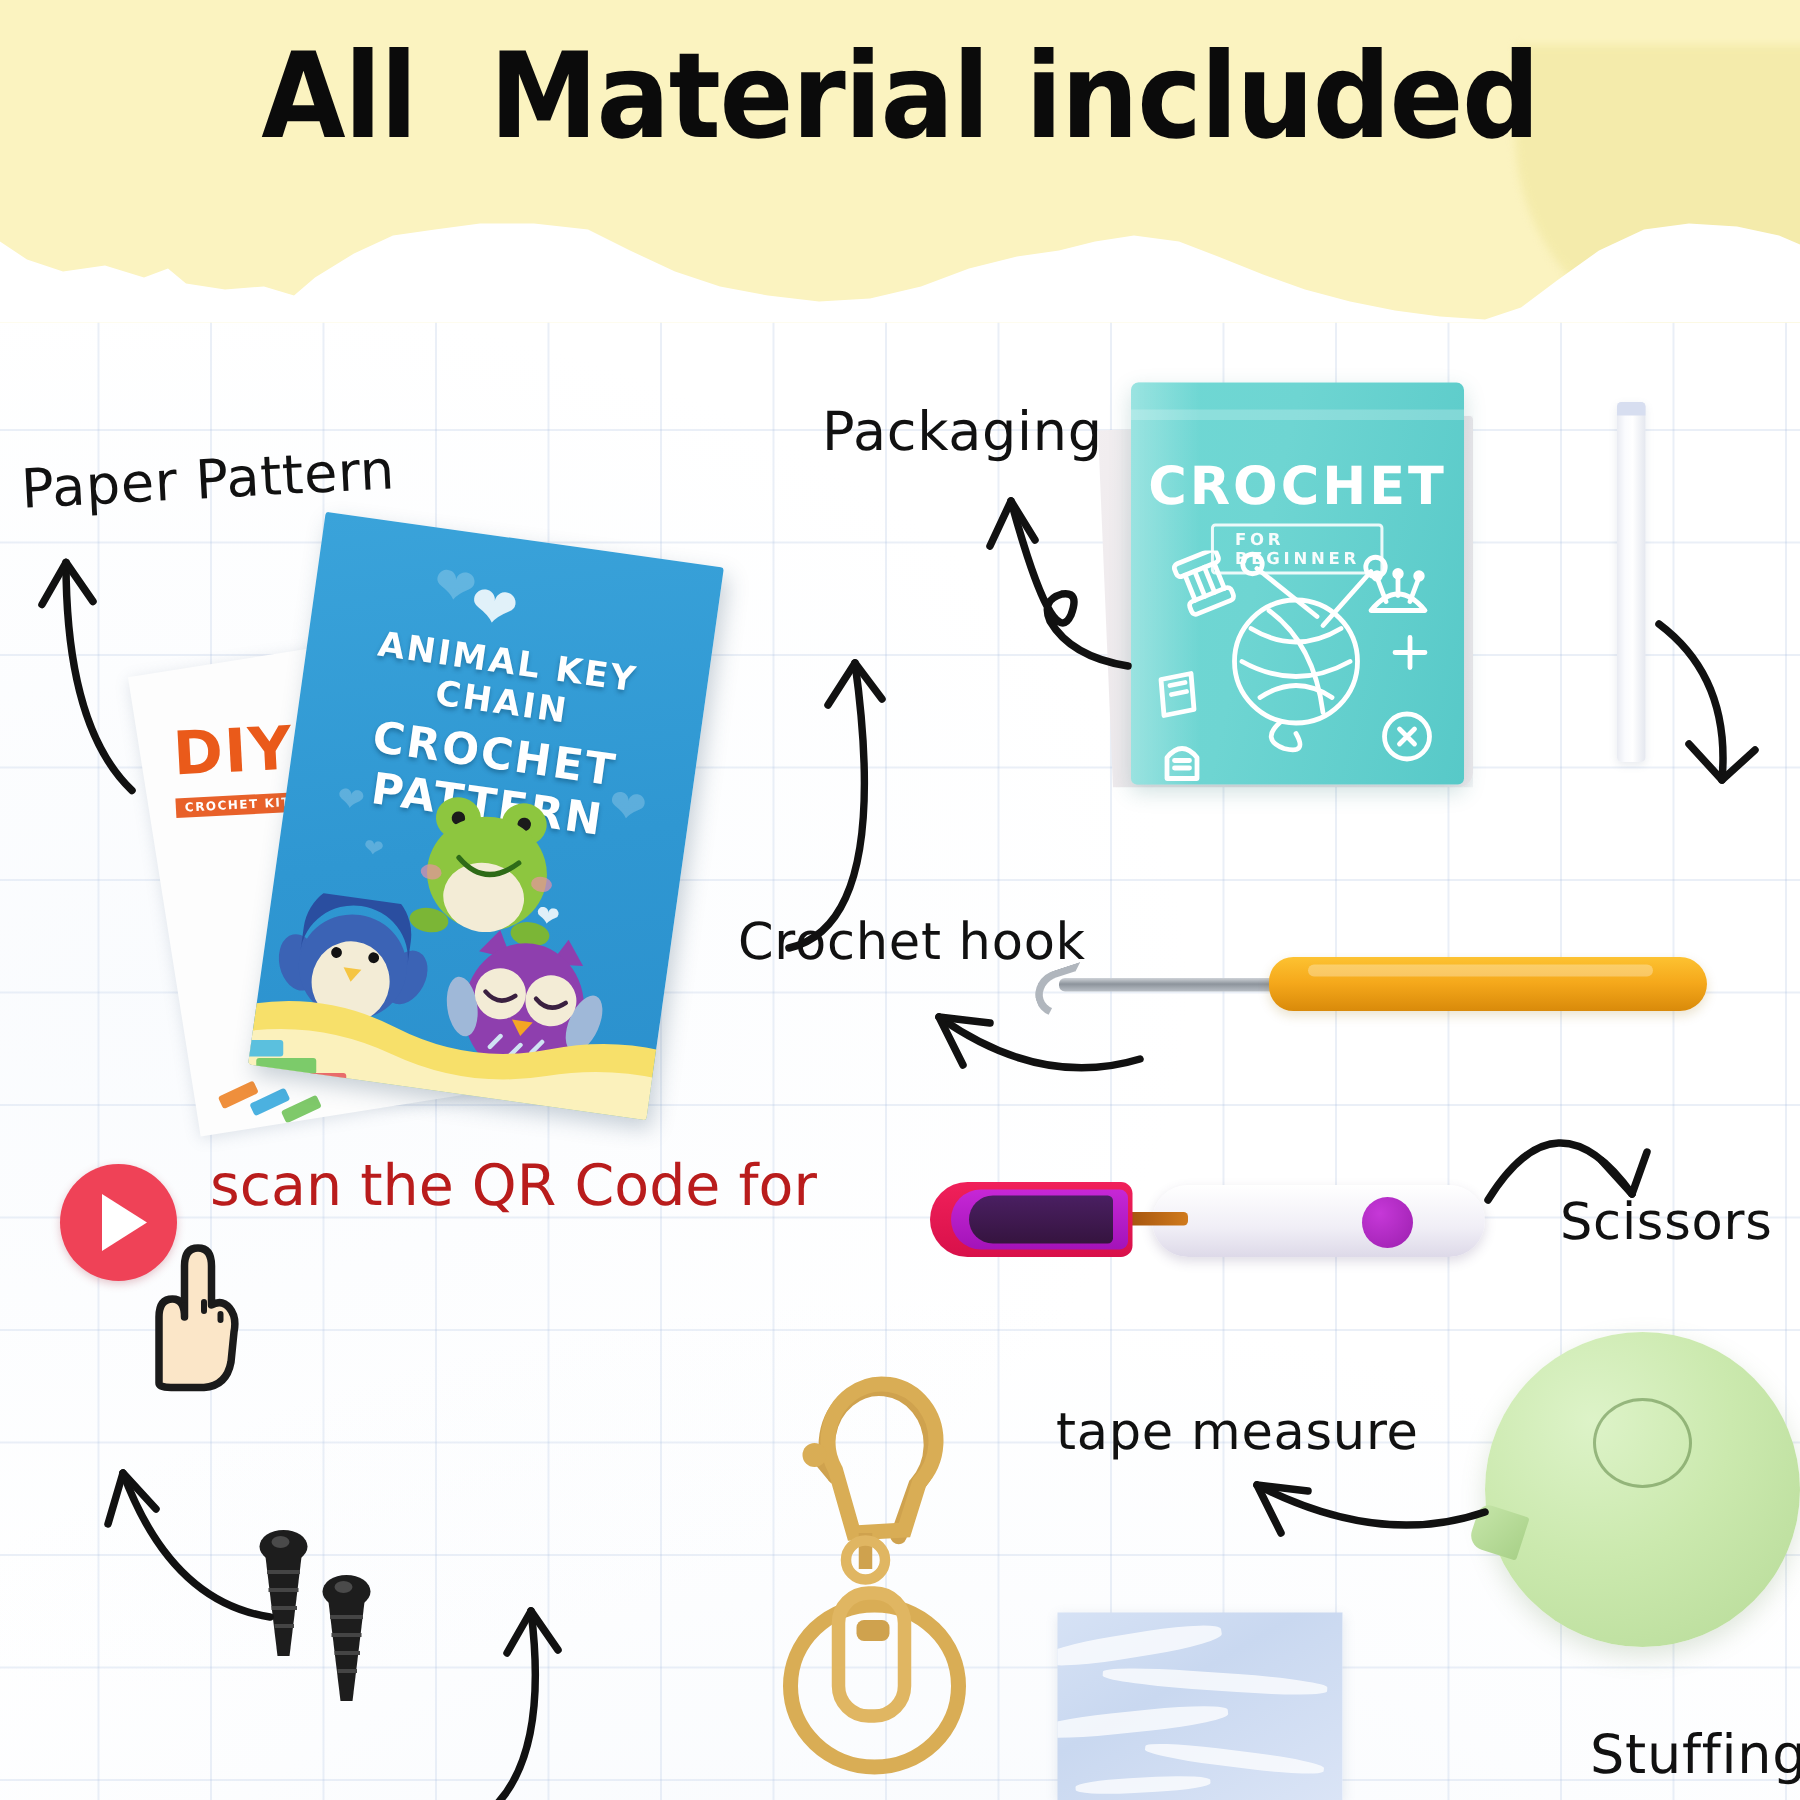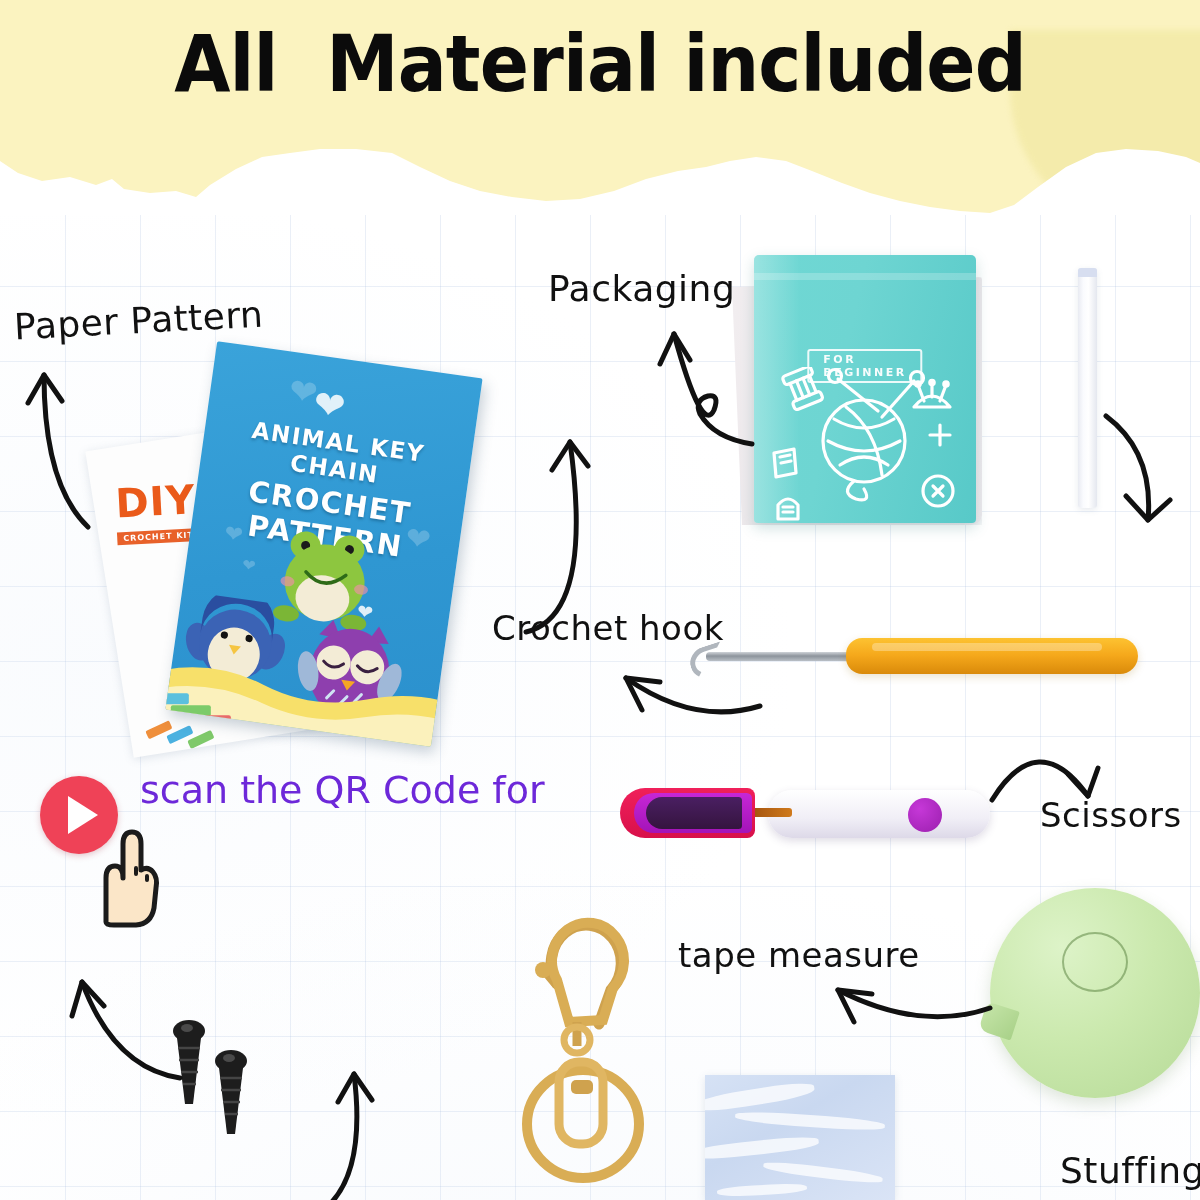--- a/index.html
+++ b/index.html
@@ -244,21 +244,21 @@
   .playbtn{
     position:absolute;left:0;top:6px;width:78px;height:78px;border-radius:50%;
     background:#ef4257;box-shadow:0 2px 6px rgba(160,30,50,.25);
   }
   .playbtn .tri{
     position:absolute;left:28px;top:20px;width:0;height:0;
     border-left:30px solid #ffffff;border-top:19px solid transparent;border-bottom:19px solid transparent;
   }
   .qrtext{
     position:absolute;left:100px;top:-2px;width:430px;
-    font-family:"DejaVu Sans", sans-serif;font-size:38px;line-height:1.18;color:#6d28d9;
+    font-family:"DejaVu Sans", sans-serif;font-size:38px;line-height:1.18;color:#b91c1c;
   }
   .qrtext span{display:block;}
   .handcursor{position:absolute;left:44px;top:56px;}
 </style>
 </head>
 <body>
 
 <div id="stage">
 
   <div class="paper-bg"></div>
@@ -337,20 +337,21 @@
       <rect x="48" y="34" width="40" height="11" rx="2" fill="#7ccb6a"></rect>
       <rect x="68" y="44" width="40" height="11" rx="2" fill="#e86b6b"></rect>
     </svg>
   </div>
 
   <div class="bagwrap">
     <div class="bag-back"></div>
     <div class="bag">
       <div class="sheen"></div>
       <div class="zip"></div>
+      <div class="bag-title">CROCHET</div>
       <div class="bag-sub">FOR BEGINNER</div>
 
       <svg style="position:absolute;left:0;top:112px;" width="222" height="156" viewBox="0 0 222 156">
         <g stroke="#ffffff" stroke-width="3.2" fill="none" stroke-linecap="round" stroke-linejoin="round">
 
           <g transform="translate(28,10) rotate(-22)">
             <rect x="0" y="0" width="30" height="9" rx="3"></rect>
             <rect x="0" y="27" width="30" height="9" rx="3"></rect>
             <path d="M5 9 v18 M12 9 v18 M19 9 v18 M26 9 v18"></path>
           </g>
@@ -465,21 +466,21 @@
     </svg>
     <div class="qrtext">
       <span>scan the QR Code for</span>
     </div>
   </div>
 
   <div class="hand" style="left:14px;top:300px;transform:rotate(-3deg);font-size:36px;">Paper Pattern</div>
   <div class="hand" style="left:548px;top:268px;font-size:36px;">Packaging</div>
   <div class="hand" style="left:492px;top:608px;font-size:34px;">Crochet hook</div>
   <div class="hand" style="left:1040px;top:795px;font-size:34px;">Scissors</div>
-  <div class="hand" style="left:678px;top:935px;font-size:34px;">tape measure</div>
+  <div class="hand" style="left:704px;top:935px;font-size:34px;">tape measure</div>
   <div class="hand" style="left:1060px;top:1150px;font-size:36px;">Stuffing</div>
 
   <svg class="arrow" style="left:10px;top:345px;" width="110" height="190" viewBox="0 0 110 190">
     <g fill="none" stroke="#111" stroke-width="5" stroke-linecap="round">
       <path d="M78 182 Q34 140 34 30"></path>
       <path d="M34 30 L18 58 M34 30 L52 56"></path>
     </g>
   </svg>
 
   <svg class="arrow" style="left:630px;top:318px;" width="140" height="140" viewBox="0 0 140 140">

